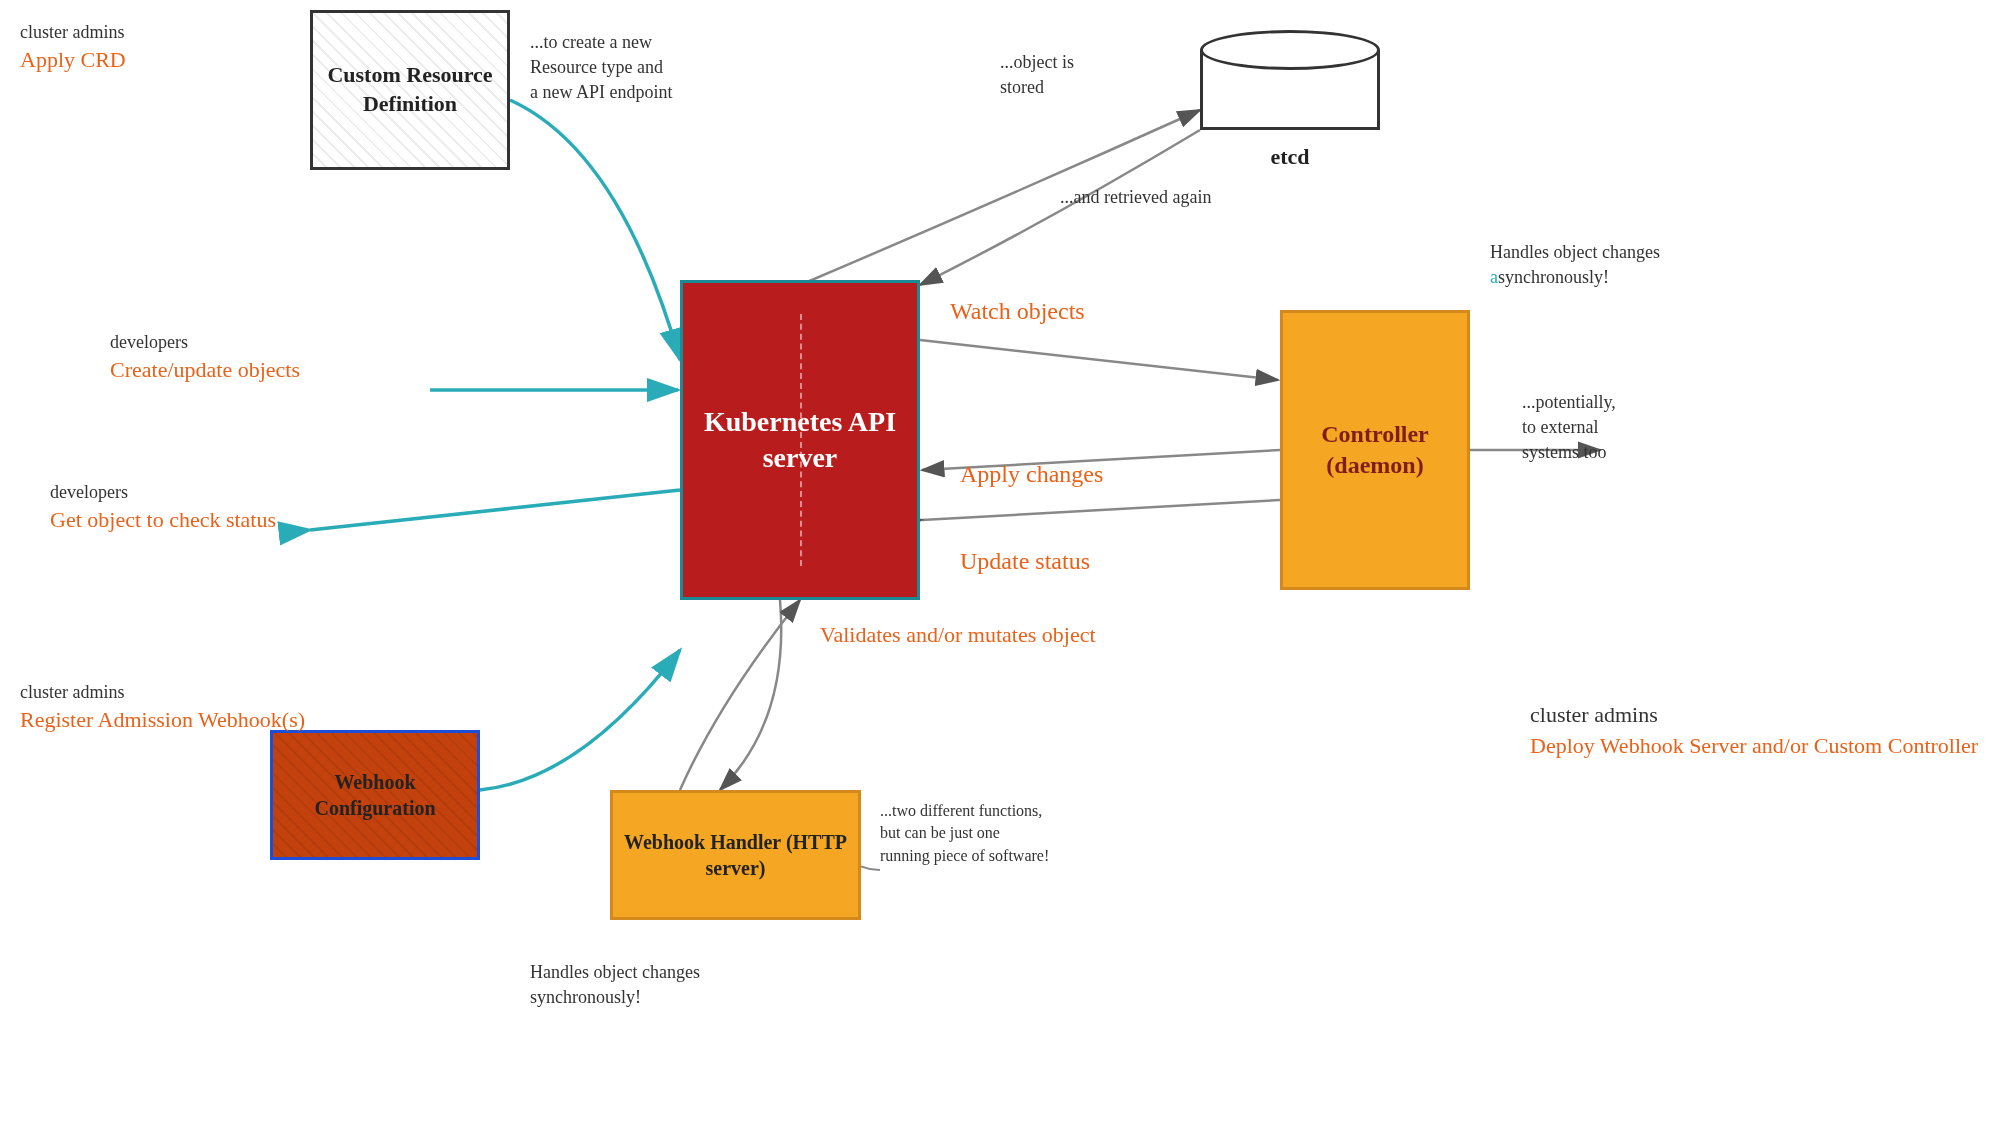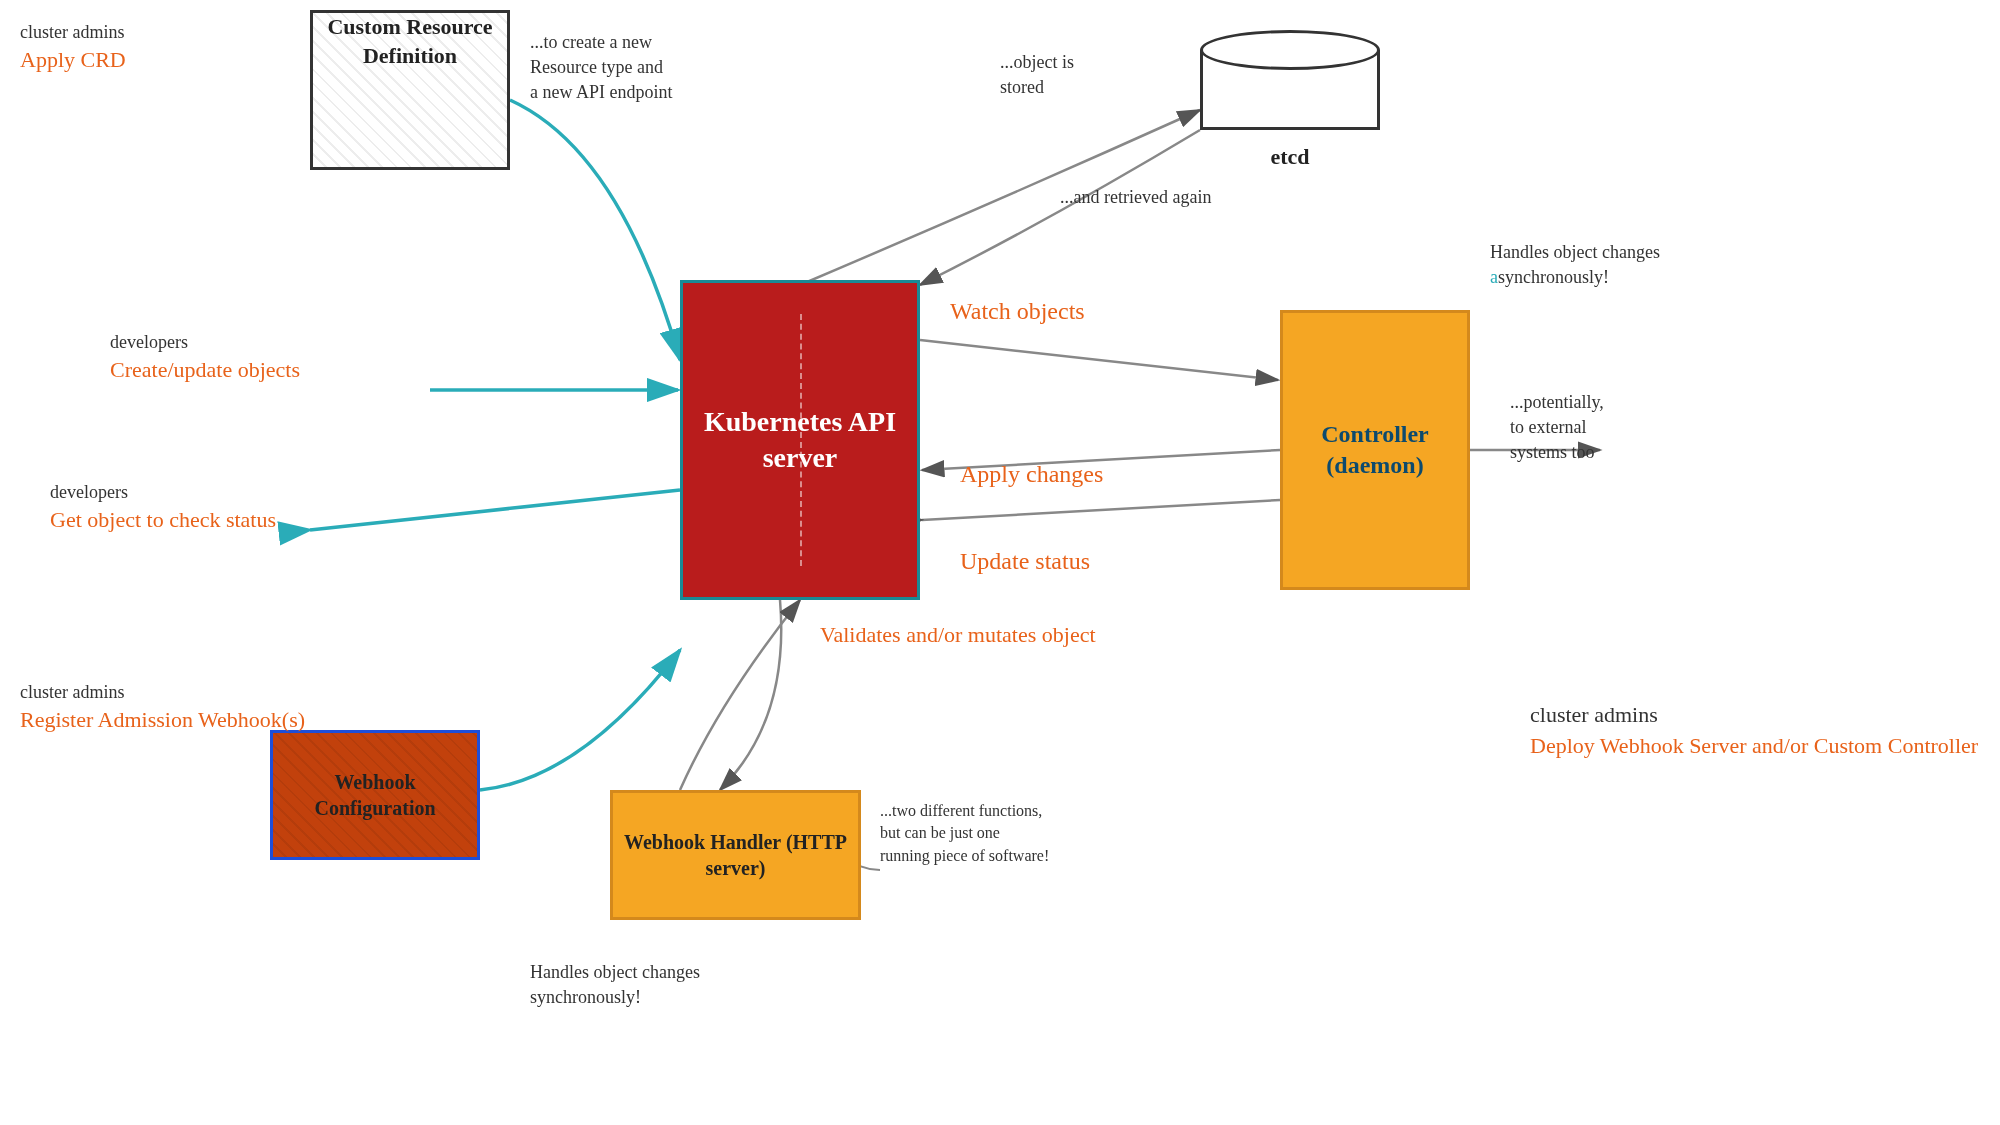--- a/index.html
+++ b/index.html
@@ -54,21 +54,21 @@
     
     .crd-box {
       position: absolute;
       left: 310px;
       top: 10px;
       width: 200px;
       height: 160px;
       background: white;
       border: 3px solid #333;
       display: flex;
-      align-items: flex-start;
+      align-items: center;
       justify-content: center;
       text-align: center;
     }
 
     
     .crd-box::before {
       content: '';
       position: absolute;
       inset: 0;
       background: repeating-linear-gradient(
@@ -159,21 +159,21 @@
       border: 3px solid #d4891c;
       display: flex;
       align-items: center;
       justify-content: center;
       text-align: center;
     }
 
     .controller-text {
       font-size: 24px;
       font-weight: bold;
-      color: #0c4a6e;
+      color: #7f1d1d;
       line-height: 1.3;
     }
 
     
     .etcd-container {
       position: absolute;
       left: 1200px;
       top: 30px;
       width: 180px;
       height: 130px;
@@ -380,21 +380,21 @@
     <div class="label-orange" style="font-size:24px;">Update
 status</div>
   </div>
 
   <div class="label" style="left: 50px; top: 480px;">
     <div>developers</div>
     <div class="label-orange">Get object to check status</div>
   </div>
 
   <div class="label" style="left: 1510px; top: 390px; max-width: 180px;">
-    <div style="white-space:pre-line;">...potentially,
+    <div style="white-space:pre-line;margin-left:12px;">...potentially,
 to external
 systems too</div>
   </div>
 
   <div class="label" style="left: 820px; top: 620px;">
     <div class="label-orange" style="font-size:22px;">Validates
 and/or
 mutates
 object</div>
   </div>

